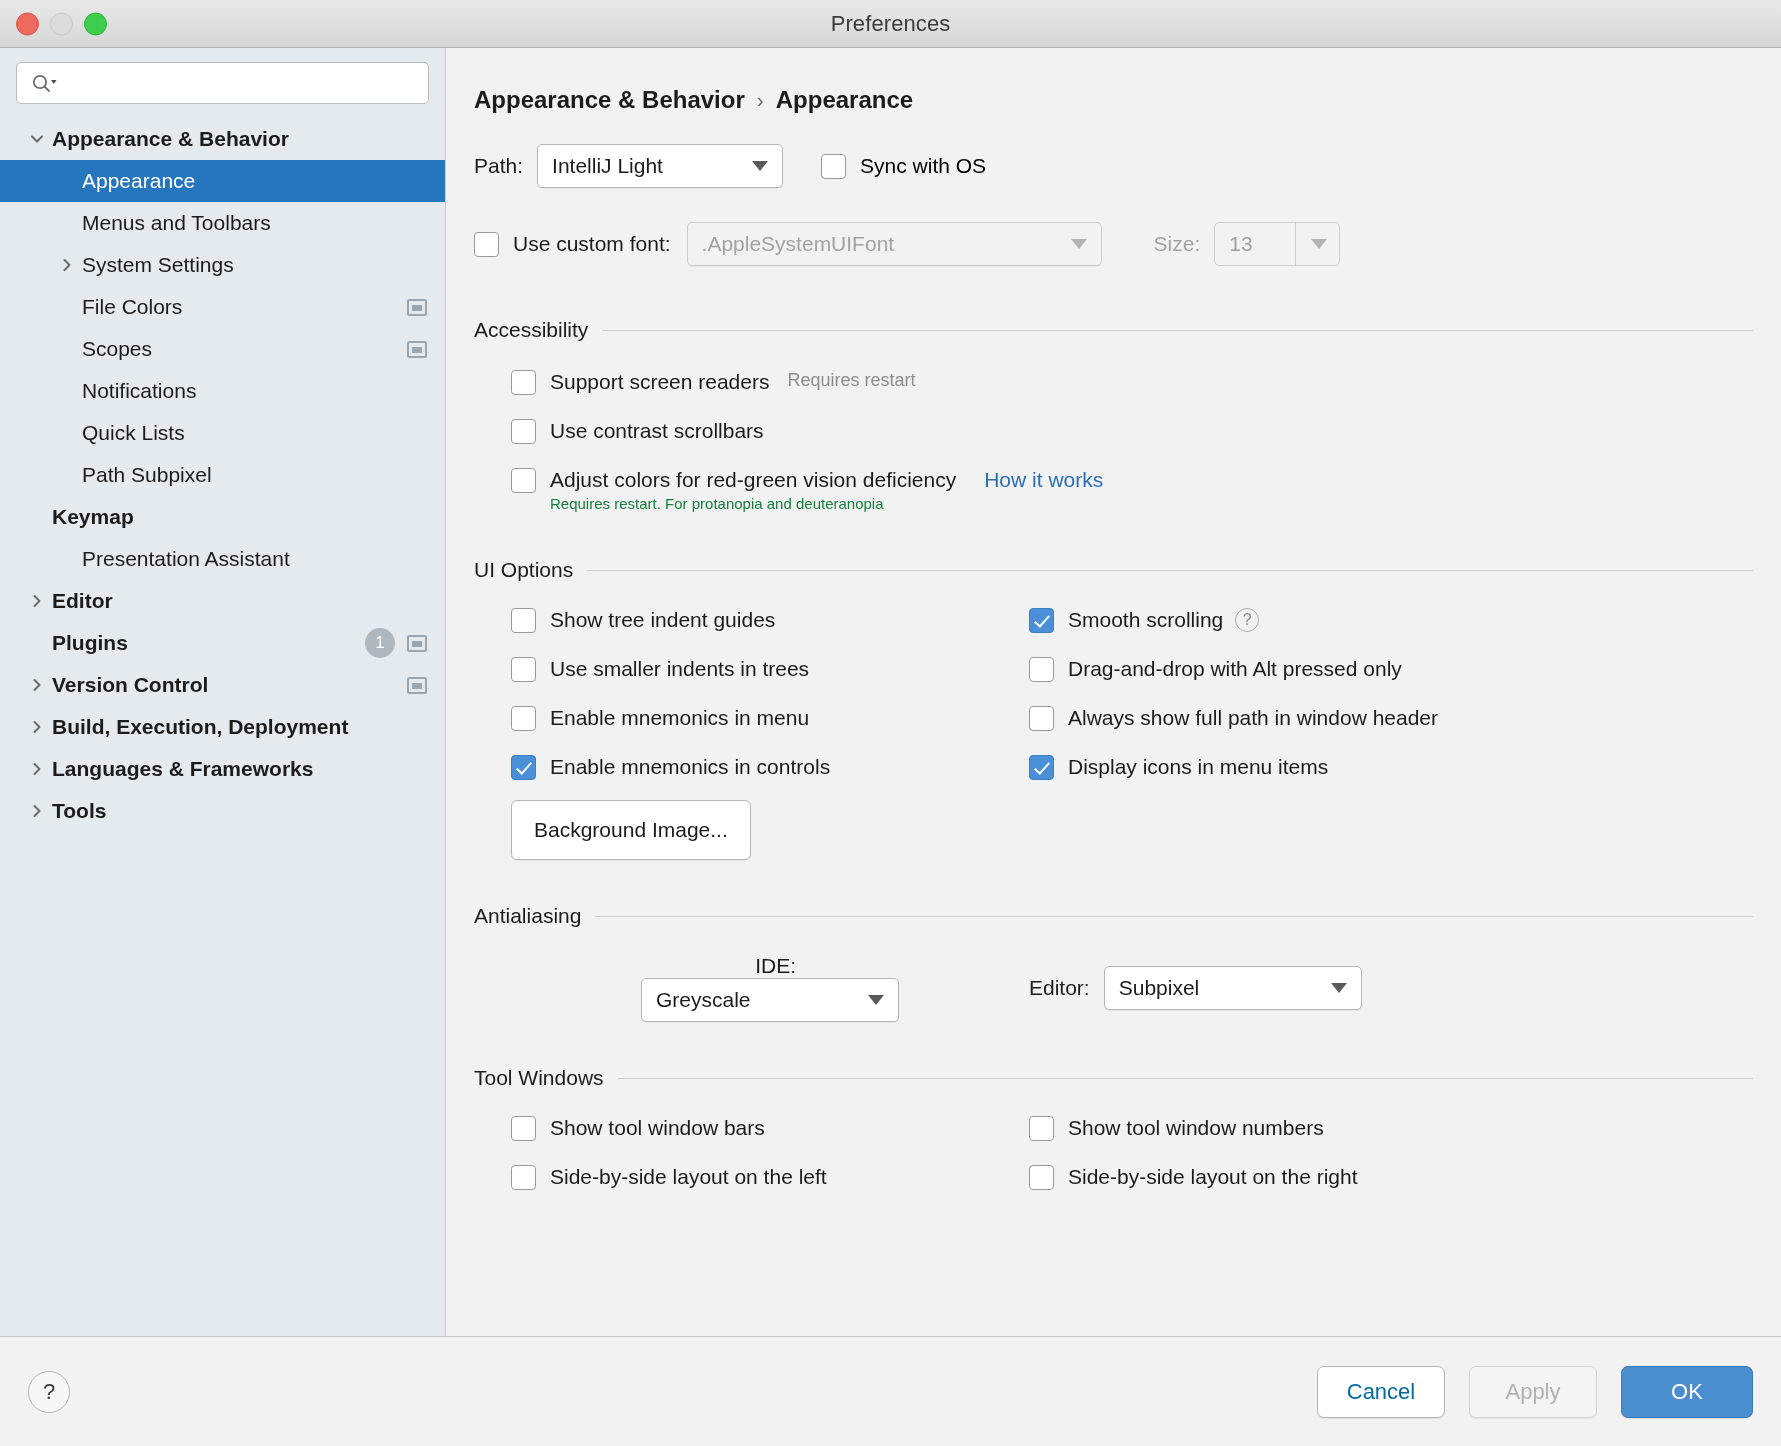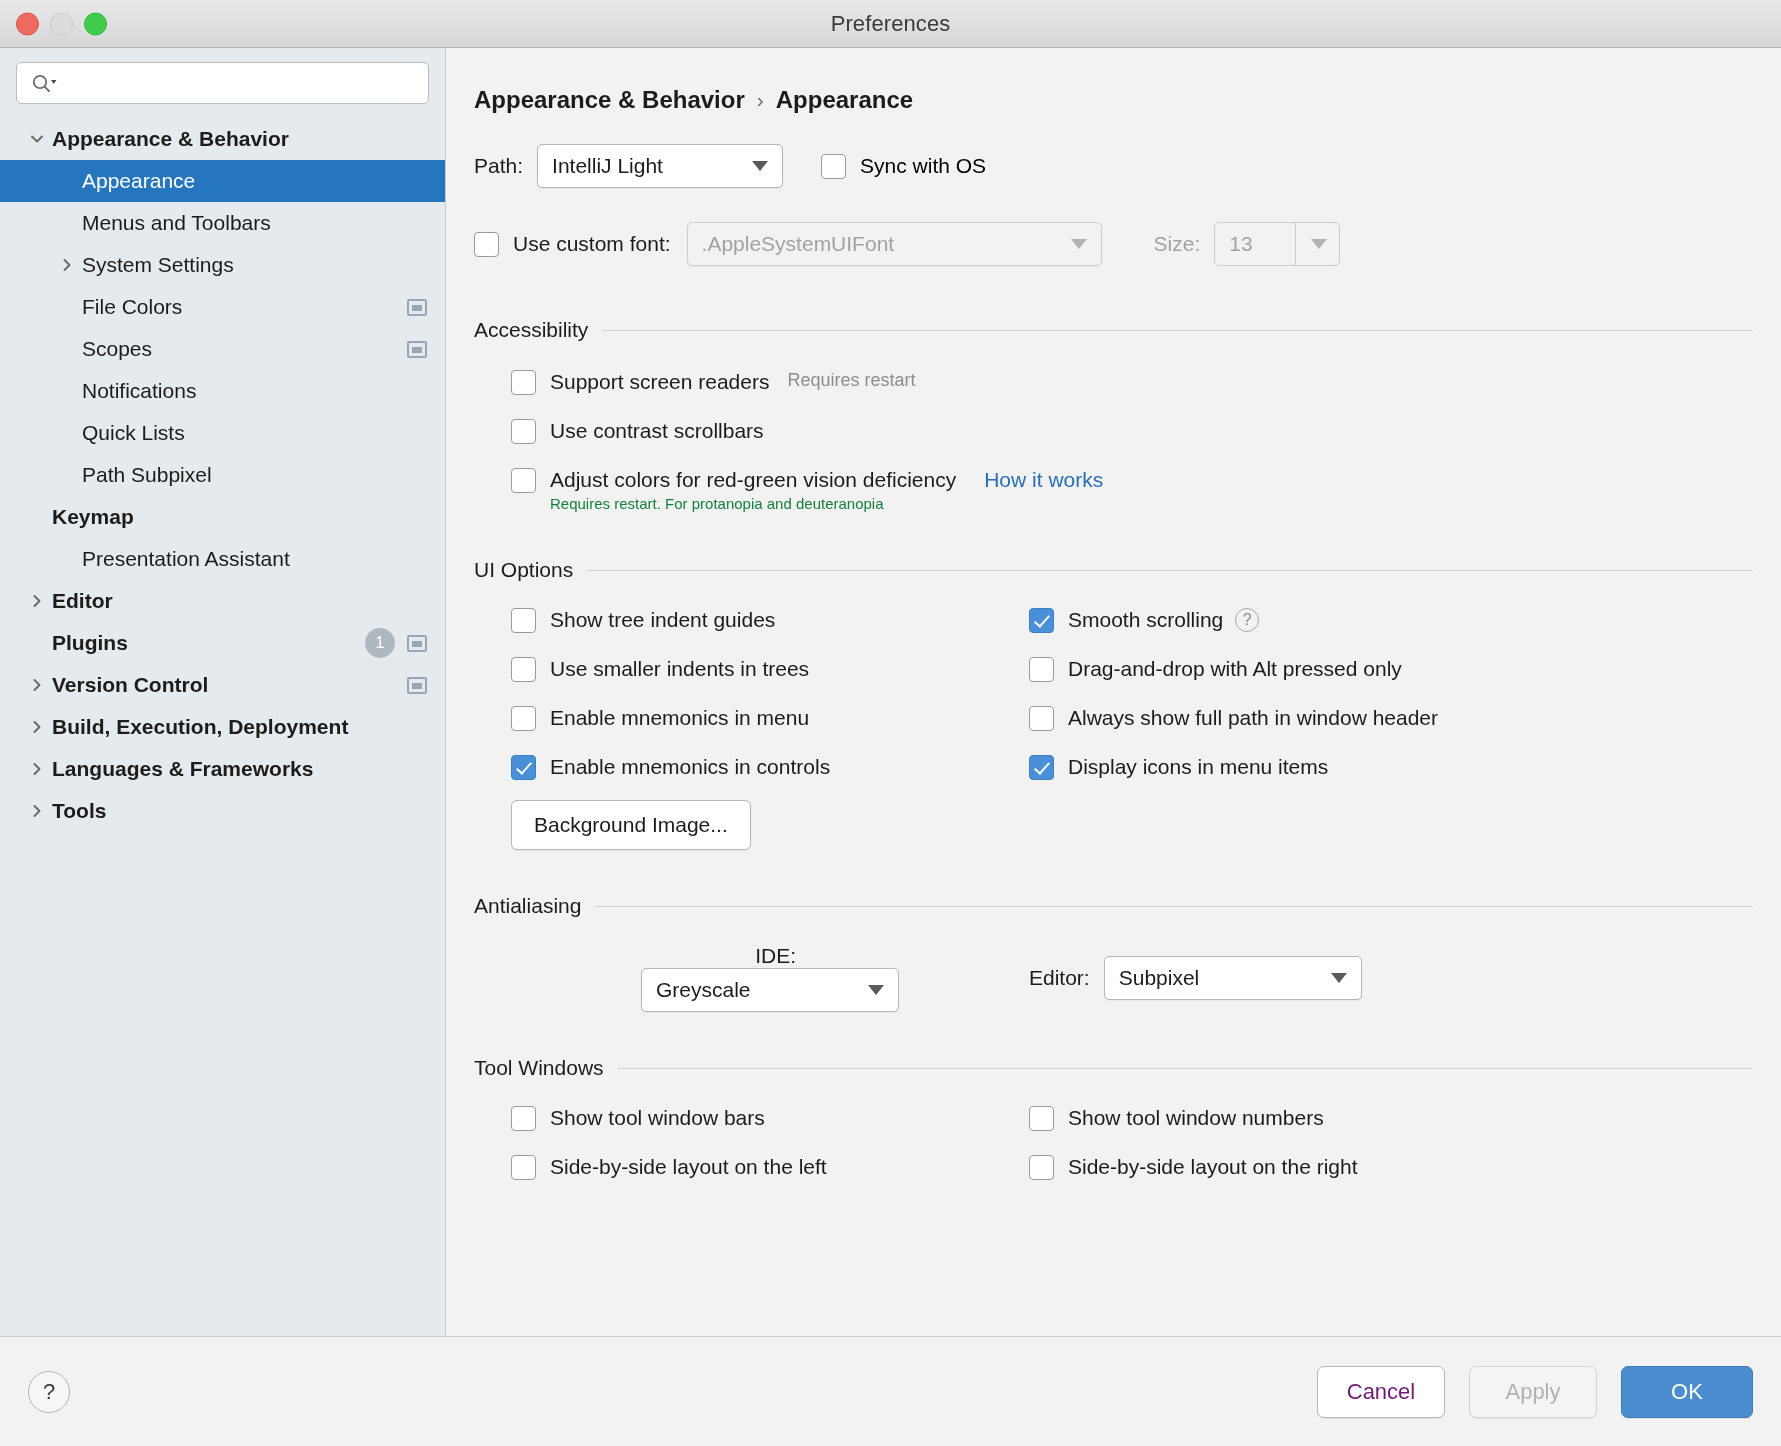--- a/index.html
+++ b/index.html
@@ -348,21 +348,21 @@
   }
   .link {
     font-size: 21px;
     color: #2a6fb5;
     margin-left: 28px;
     cursor: pointer;
     white-space: nowrap;
   }
 
   .btn {
-    height: 50px;
+    height: 60px;
     padding: 0 22px;
     background: #ffffff;
     border: 1px solid #b6b6b6;
     border-radius: 6px;
     font-family: "Liberation Sans", sans-serif;
     font-size: 21px;
     color: #1c1c1c;
     cursor: default;
     box-shadow: 0 1px 0 rgba(0,0,0,0.05);
   }
@@ -399,21 +399,21 @@
   .footer-spacer { flex: 1 1 auto; }
   .fbtn {
     height: 52px;
     min-width: 128px;
     padding: 0 22px;
     border-radius: 7px;
     font-family: "Liberation Sans", sans-serif;
     font-size: 22px;
     border: 1px solid #b6b6b6;
     background: #ffffff;
-    color: #701a75;
+    color: #0369a1;
     margin-left: 24px;
     cursor: default;
     box-shadow: 0 1px 0 rgba(0,0,0,0.06);
   }
   .fbtn.disabled {
     color: #b1b1b1;
     background: #f4f4f4;
     border-color: #d4d4d4;
   }
   .fbtn.primary {

